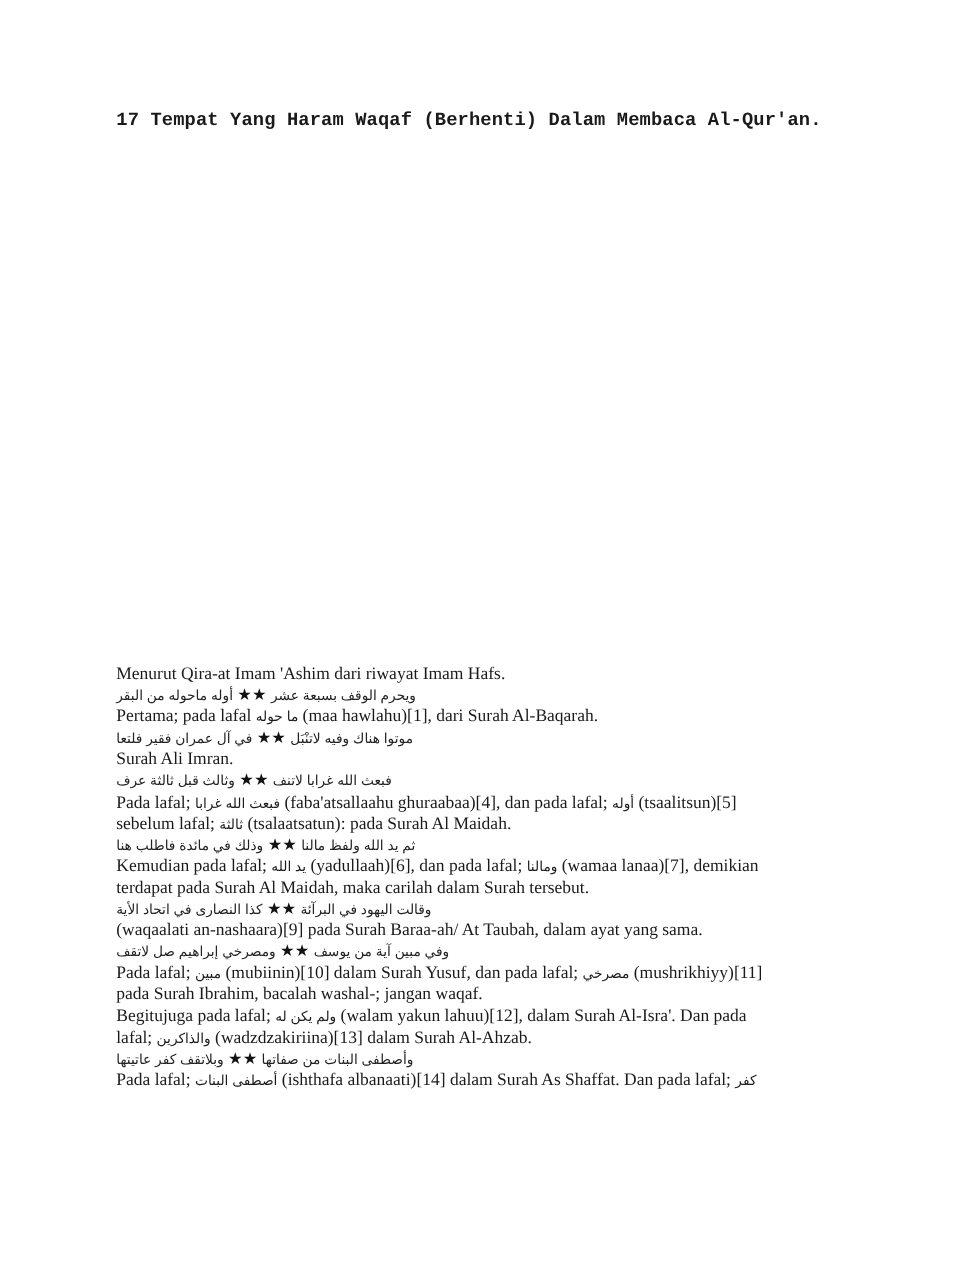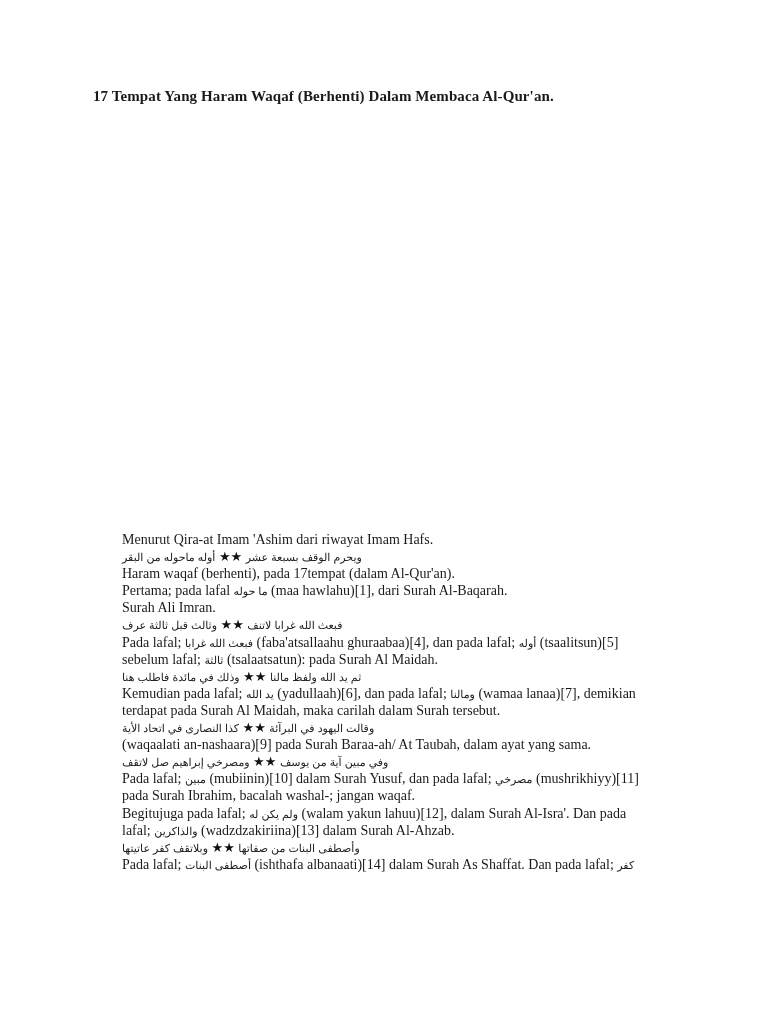--- a/index.html
+++ b/index.html
@@ -16,29 +16,29 @@
       color: #1a1a1a;
     }
     .page-title {
       position: absolute;
       left: 93px;
       top: 88px;
       font-size: 15px;
       font-weight: bold;
       letter-spacing: 0.1px;
       white-space: nowrap;
+      font-family: Liberation Mono, monospace;
     }
     .body-text {
       position: absolute;
       left: 93px;
       top: 531px;
       width: 600px;
       font-size: 14px;
       line-height: 17.1px;
-      margin-left: 29px;
     }
     .line {
       display: block;
       white-space: nowrap;
       height: 17.1px;
     }
     .arabic-line {
       display: block;
       white-space: nowrap;
       height: 17.1px;
@@ -59,22 +59,22 @@
   </style>
 </head>
 <body>
 
 <div>
   <div class="page-title">17 Tempat Yang Haram Waqaf (Berhenti) Dalam Membaca Al-Qur'an.</div>
 
   <div class="body-text" id="body-text">
       <span class="line">Menurut Qira-at Imam 'Ashim dari riwayat Imam Hafs.</span>
       <span class="arabic-line"><span class="ar" dir="rtl">أوله ماحوله من البقر</span> <span class="star">★★</span> <span class="ar" dir="rtl">ويحرم الوقف بسبعة عشر</span></span>
-      <span class="line">Haram waqaf (berhenti), pada 17tempat (dalam Al-Qur'an).</span>
       <span class="line"><span>Pertama; pada lafal </span><span class="ar" dir="rtl">ما حوله</span><span> (maa hawlahu)[1], dari Surah Al-Baqarah.</span></span>
+      <span class="arabic-line"><span class="ar" dir="rtl">في آل عمران فقير فلتعا</span> <span class="star">★★</span> <span class="ar" dir="rtl">موتوا هناك وفيه لاتنْبَل</span></span>
       <span class="line">Surah Ali Imran.</span>
       <span class="arabic-line"><span class="ar" dir="rtl">وثالث قبل ثالثة عرف</span> <span class="star">★★</span> <span class="ar" dir="rtl">فبعث الله غرابا لاتنف</span></span>
       <span class="line"><span>Pada lafal; </span><span class="ar" dir="rtl">فبعث الله غرابا</span><span> (faba'atsallaahu ghuraabaa)[4], dan pada lafal; </span><span class="ar" dir="rtl">أوله</span><span> (tsaalitsun)[5]</span></span>
       <span class="line"><span>sebelum lafal; </span><span class="ar" dir="rtl">ثالثة</span><span> (tsalaatsatun): pada Surah Al Maidah.</span></span>
       <span class="arabic-line"><span class="ar" dir="rtl">وذلك في مائدة فاطلب هنا</span> <span class="star">★★</span> <span class="ar" dir="rtl">ثم يد الله ولفظ مالنا</span></span>
       <span class="line"><span>Kemudian pada lafal; </span><span class="ar" dir="rtl">يد الله</span><span> (yadullaah)[6], dan pada lafal; </span><span class="ar" dir="rtl">ومالنا</span><span> (wamaa lanaa)[7], demikian</span></span>
       <span class="line">terdapat pada Surah Al Maidah, maka carilah dalam Surah tersebut.</span>
       <span class="arabic-line"><span class="ar" dir="rtl">كذا النصارى في اتحاد الأية</span> <span class="star">★★</span> <span class="ar" dir="rtl">وقالت اليهود في البرآئة</span></span>
       <span class="line">(waqaalati an-nashaara)[9] pada Surah Baraa-ah/ At Taubah, dalam ayat yang sama.</span>
       <span class="arabic-line"><span class="ar" dir="rtl">ومصرخي إبراهيم صل لاتقف</span> <span class="star">★★</span> <span class="ar" dir="rtl">وفي مبين آية من يوسف</span></span>

